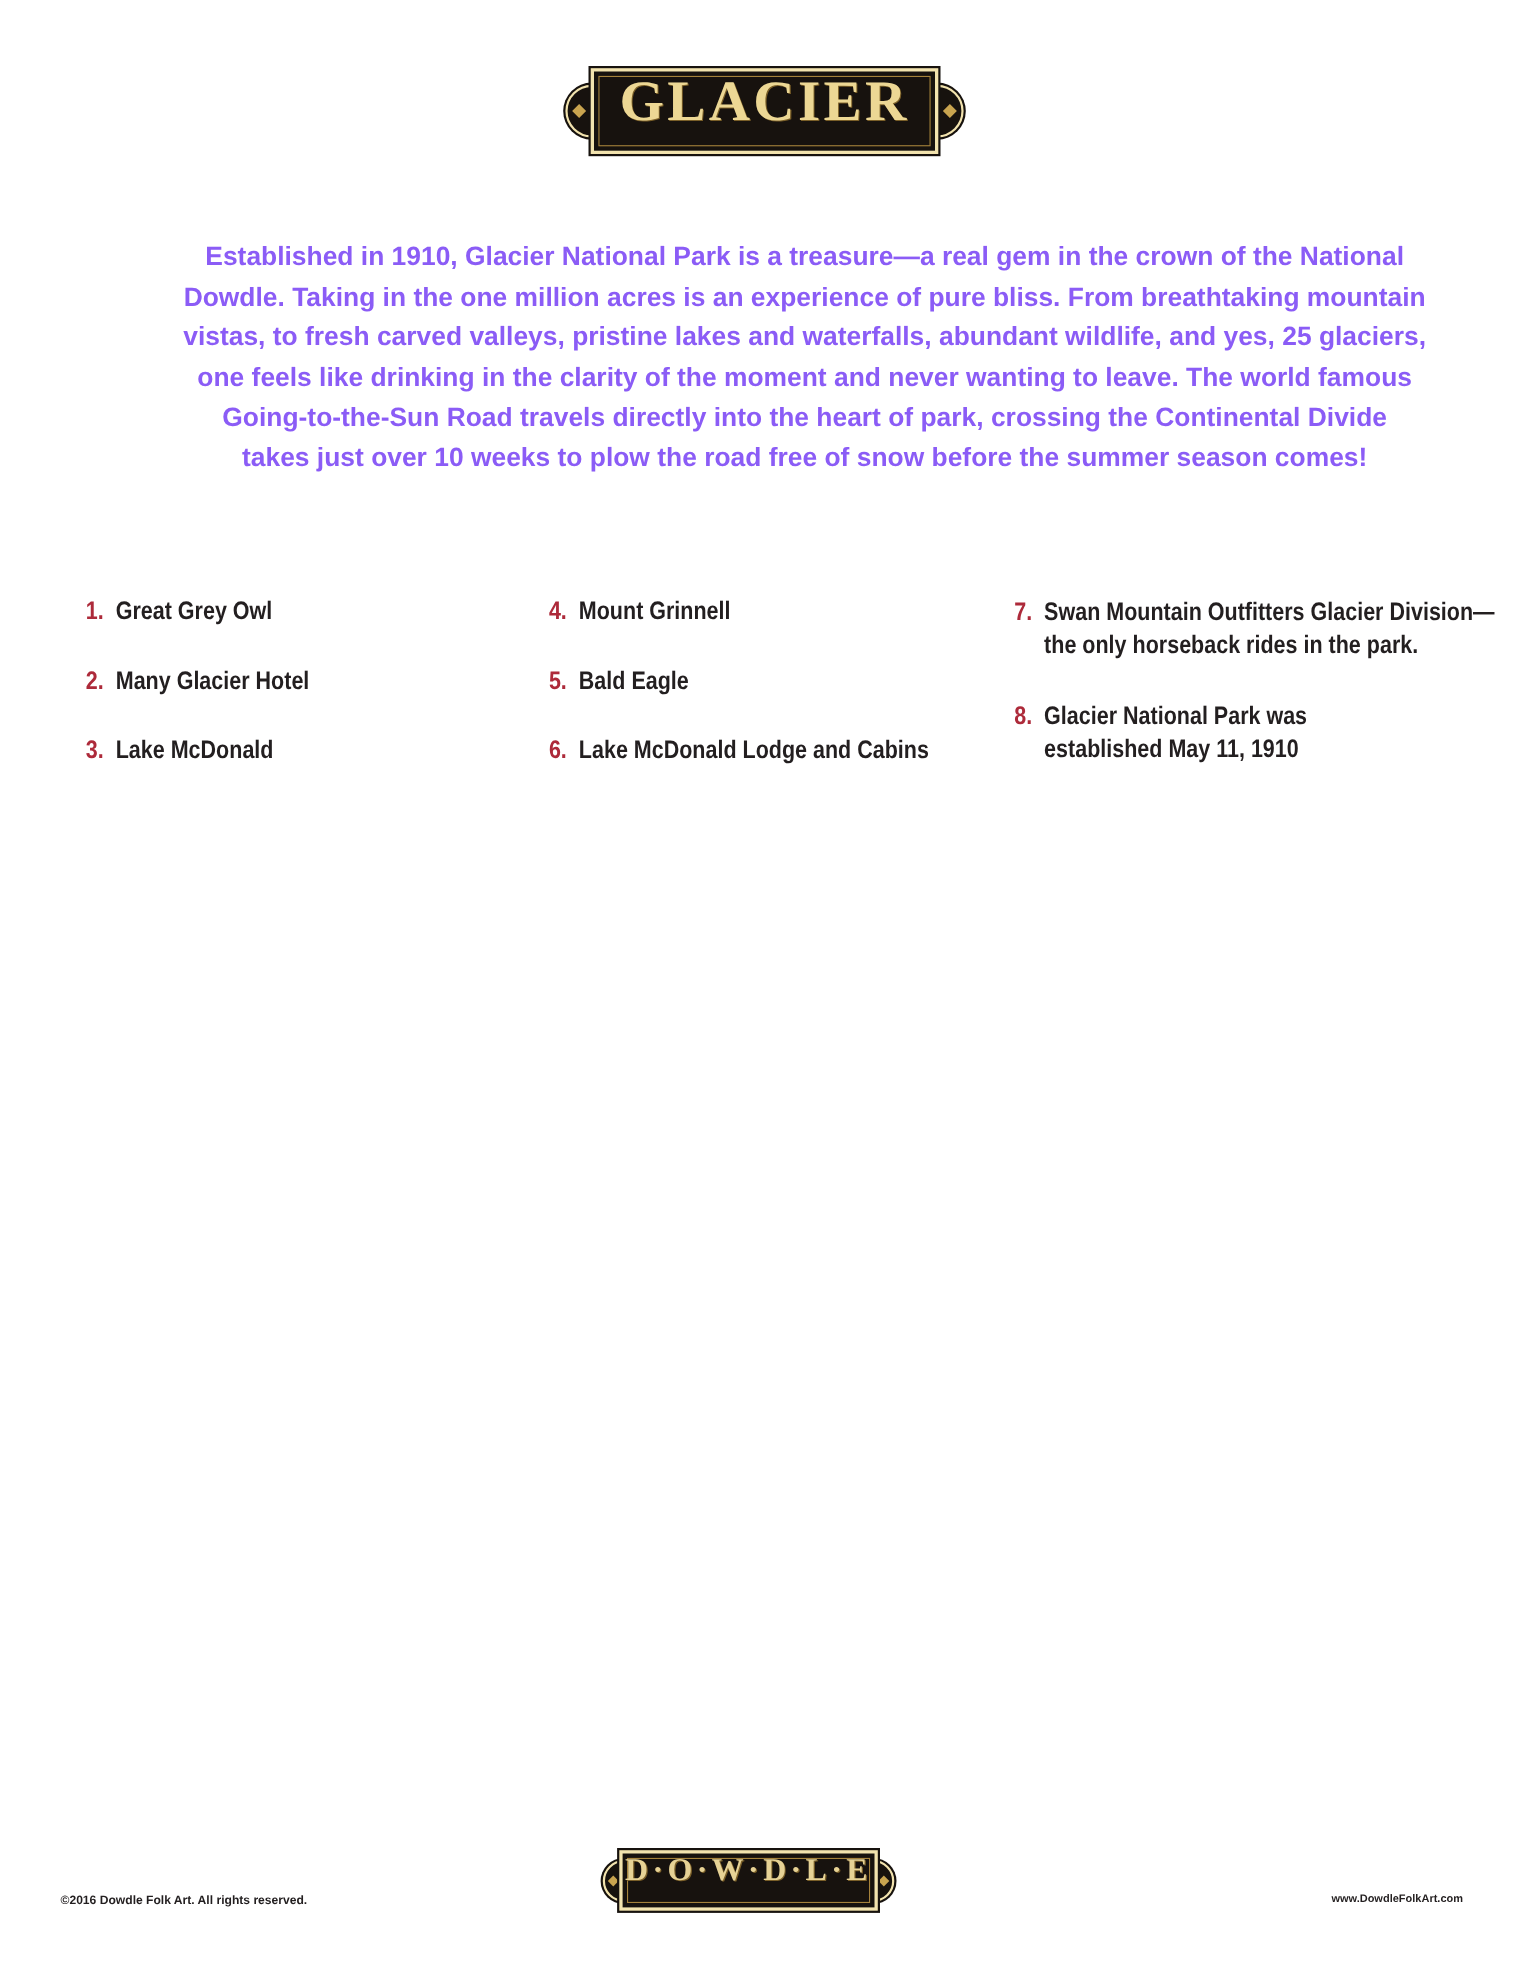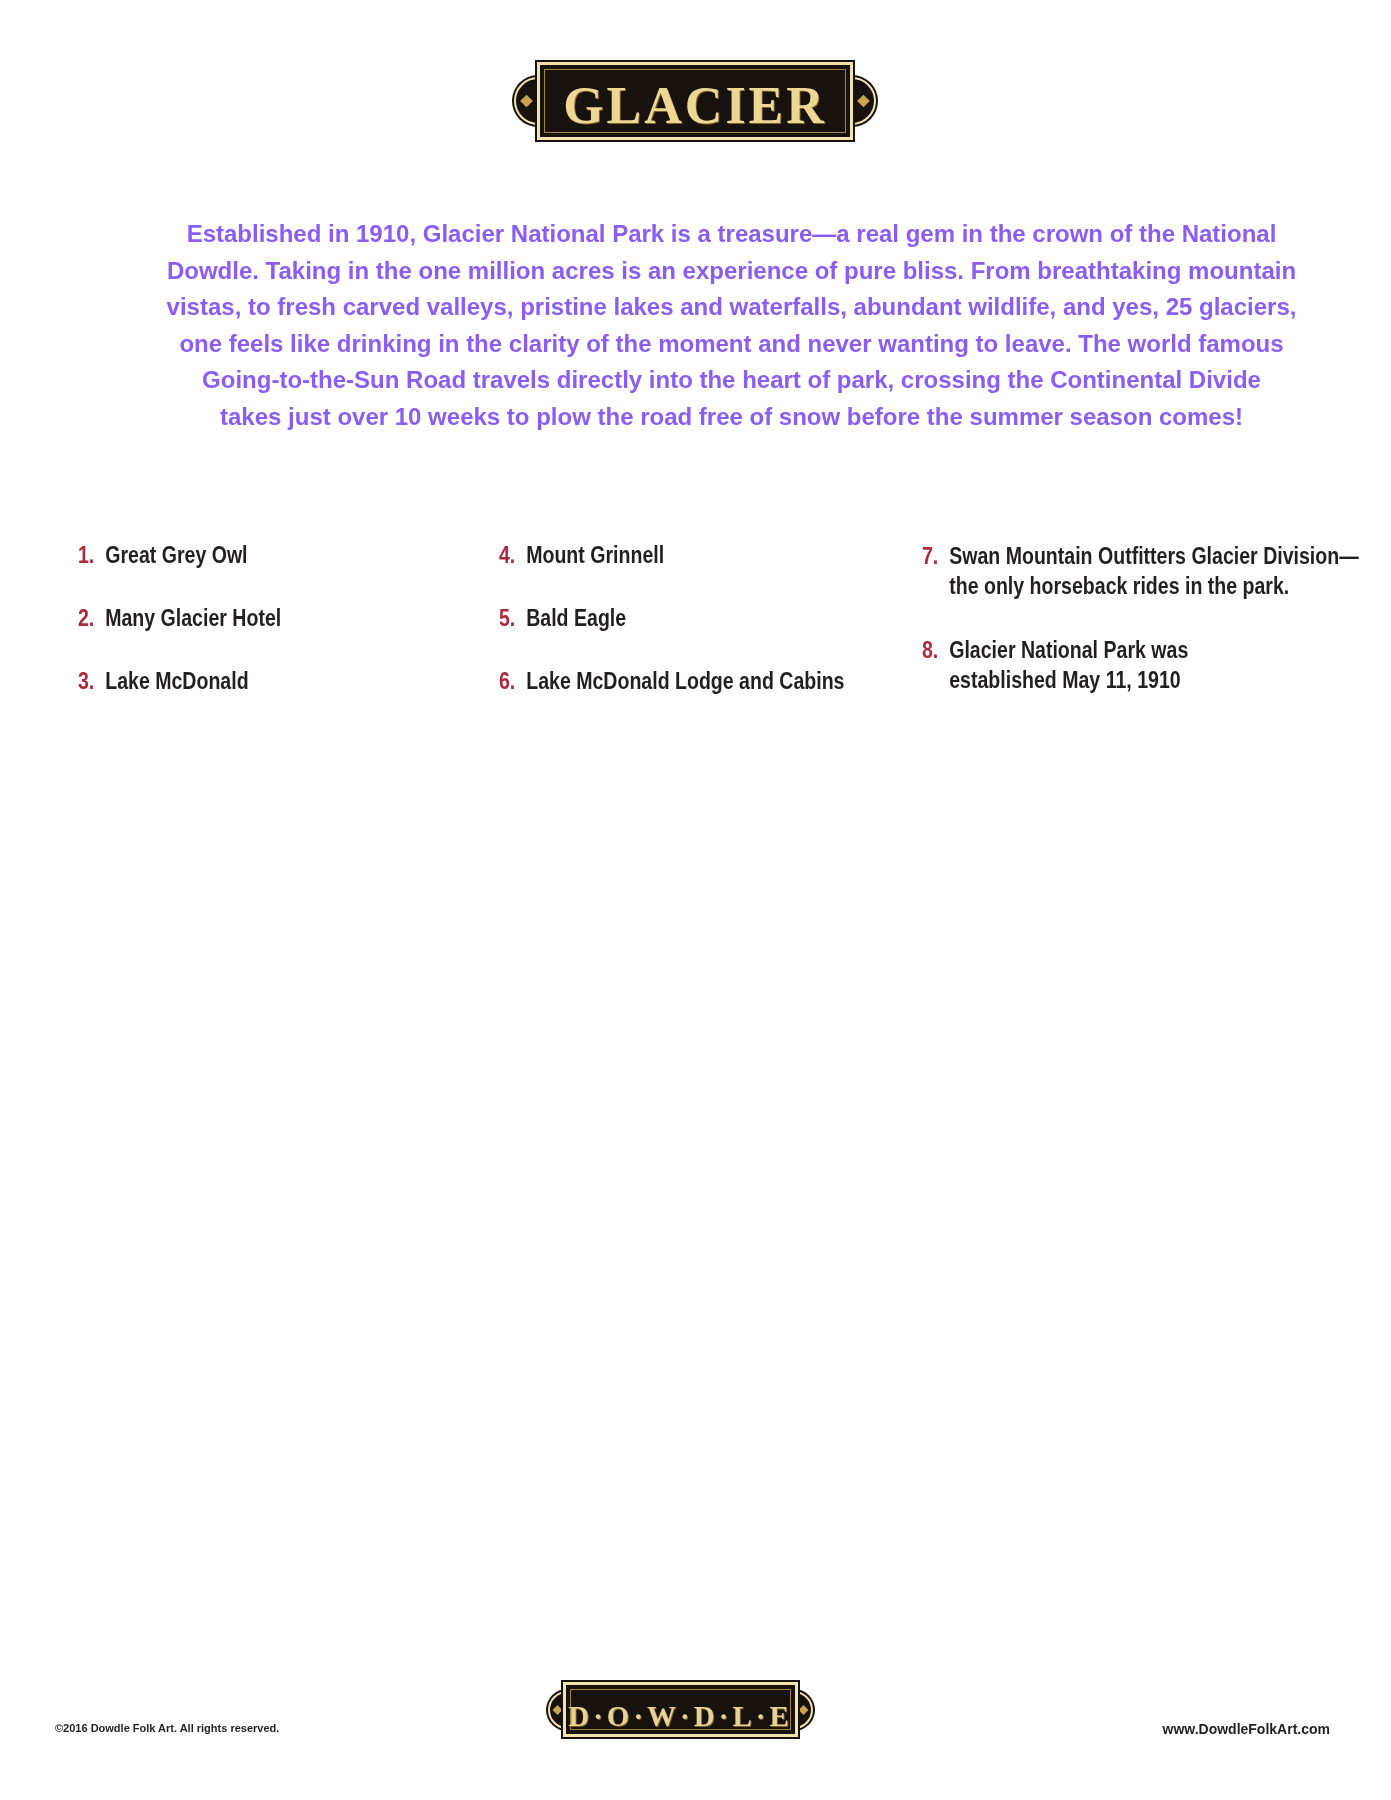--- a/index.html
+++ b/index.html
@@ -13,21 +13,21 @@
   .plaque { position:absolute; }
   .plaque .bump {
     position:absolute; top:50%; border-radius:50%;
     background:#17120e; border:2px solid #f2e3ae;
     box-shadow:0 0 0 2px #17120e;
   }
   .plaque .plaque-body {
     position:absolute; inset:0; z-index:1;
     background:#17120e; border:3px solid #f2e3ae;
     box-shadow:0 0 0 2px #17120e;
-    display:flex; align-items:flex-end; justify-content:center;
+    display:flex; align-items:flex-start; justify-content:center;
   }
   .plaque .plaque-body::before {
     content:""; position:absolute; inset:4px;
     border:1px solid #a5823b; pointer-events:none;
   }
   .plaque .ornament {
     position:absolute; top:50%; background:#c9a44f;
     transform:translateY(-50%) rotate(45deg);
   }
 
@@ -82,21 +82,21 @@
   .legend-item .num { color:#ad2a3a; width:32px; flex:0 0 auto; }
   .legend-item .label .l2 { display:block; }
 
   
   .footer-copyright {
     position:absolute; left:55px; top:1722px;
     font-size:11px; font-weight:600; color:#231f20;
   }
   .footer-website {
     position:absolute; right:61px; top:1721px;
-    font-size:14px; font-weight:600; color:#231f20;
+    font-size:10px; font-weight:600; color:#231f20;
   }
 </style>
 </head>
 <body>
 
 <div class="page">
 
   <div class="plaque glacier-logo">
     <div class="bump left">
       <span class="ornament"></span>

